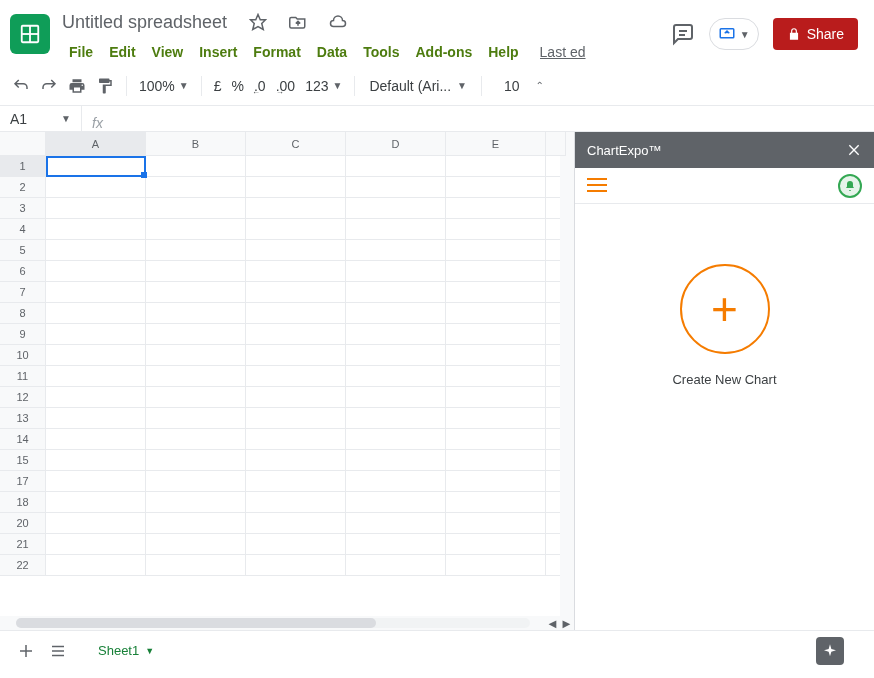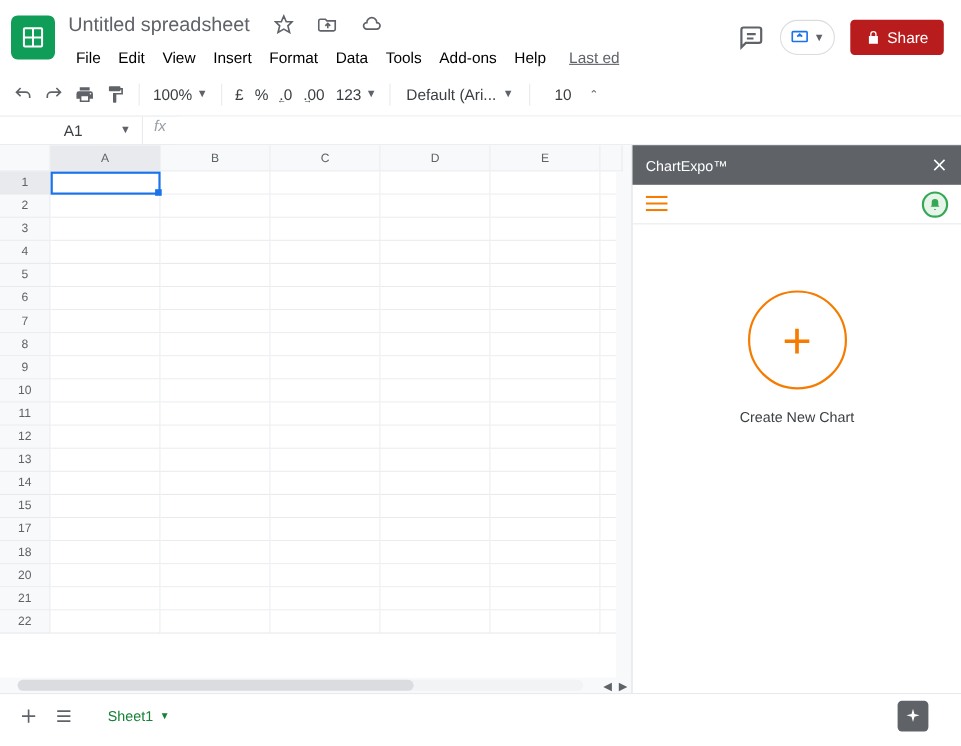--- a/index.html
+++ b/index.html
@@ -6,37 +6,37 @@
     body { font-family: Arial, sans-serif; font-size: 13px; color: #202124; background: #fff; width: 874px; height: 678px; overflow: hidden; }
     
     .header { display: flex; align-items: flex-start; padding: 8px 10px 0 10px; }
     .logo { width: 40px; height: 40px; background: #0f9d58; border-radius: 6px; display: flex; align-items: center; justify-content: center; margin-right: 12px; margin-top: 6px; }
     .logo-inner { width: 22px; height: 22px; }
     .title-area { flex: 1; }
     .title-row { display: flex; align-items: center; gap: 22px; height: 28px; }
     .doc-title { font-size: 18px; color: #5f6368; }
     .title-icon { width: 18px; height: 18px; color: #5f6368; display: flex; align-items: center; justify-content: center; }
     .menu-row { display: flex; align-items: center; gap: 2px; height: 28px; margin-top: 2px; }
-    .menu-item { padding: 4px 7px; font-size: 14px; color: #000000; border-radius: 3px; cursor: pointer; }
+    .menu-item { padding: 4px 7px; font-size: 14px; color: #4d7c0f; border-radius: 3px; cursor: pointer; font-weight: bold; }
     .last-edit { font-size: 14px; color: #5f6368; text-decoration: underline; margin-left: 12px; cursor: pointer; overflow: hidden; white-space: nowrap; max-width: 50px; }
     .header-right { display: flex; align-items: center; gap: 14px; margin-top: 10px; margin-right: 6px; }
     .comment-icon { width: 24px; height: 24px; color: #5f6368; cursor: pointer; }
     .present-btn { display: flex; align-items: center; border: 1px solid #dadce0; border-radius: 18px; padding: 6px 8px; cursor: pointer; }
     .present-icon { width: 18px; height: 18px; color: #1a73e8; }
     .share-btn { display: flex; align-items: center; background: #b91c1c; color: #fff; border-radius: 4px; padding: 8px 14px; font-size: 14px; font-weight: 500; cursor: pointer; gap: 6px; text-align: center; }
     
     .toolbar { display: flex; align-items: center; padding: 6px 8px; border-bottom: 1px solid #e8eaed; gap: 2px; height: 40px; }
     .tb-icon { width: 26px; height: 26px; display: flex; align-items: center; justify-content: center; color: #5f6368; cursor: pointer; border-radius: 2px; }
     .tb-sep { width: 1px; height: 20px; background: #e8eaed; margin: 0 6px; }
     .tb-text { font-size: 14px; color: #3c4043; padding: 0 4px; cursor: pointer; display: flex; align-items: center; gap: 4px; }
     .tb-drop { font-size: 10px; color: #5f6368; }
     .font-select { font-size: 14px; color: #3c4043; padding: 0 6px; cursor: pointer; display: flex; align-items: center; gap: 6px; min-width: 90px; }
     .font-size { font-size: 14px; color: #3c4043; padding: 0 4px; cursor: pointer; display: flex; align-items: center; gap: 6px; margin-left: 10px; }
     
-    .formula-bar { display: flex; align-items: flex-start; height: 26px; border-bottom: 1px solid #e8eaed; padding-left: 48px; }
+    .formula-bar { display: flex; align-items: flex-end; height: 26px; border-bottom: 1px solid #e8eaed; }
     .name-box { width: 82px; padding: 0 10px; font-size: 14px; color: #3c4043; border-right: 1px solid #e8eaed; display: flex; align-items: center; justify-content: space-between; height: 100%; }
     .fx-label { padding: 0 10px; font-style: italic; color: #9aa0a6; font-size: 14px; }
     .formula-input { flex: 1; border: none; outline: none; font-size: 14px; height: 100%; }
     
     .main { display: flex; height: 498px; }
     .grid-area { flex: 1; position: relative; overflow: hidden; }
     .grid { position: relative; }
     .col-headers { display: flex; background: #f8f9fa; }
     .corner { width: 46px; height: 24px; border-right: 1px solid #e8eaed; border-bottom: 1px solid #e8eaed; background: #f8f9fa; }
     .col-header { width: 100px; height: 24px; display: flex; align-items: center; justify-content: center; border-right: 1px solid #e8eaed; border-bottom: 1px solid #e8eaed; font-size: 11px; color: #5f6368; background: #f8f9fa; }

